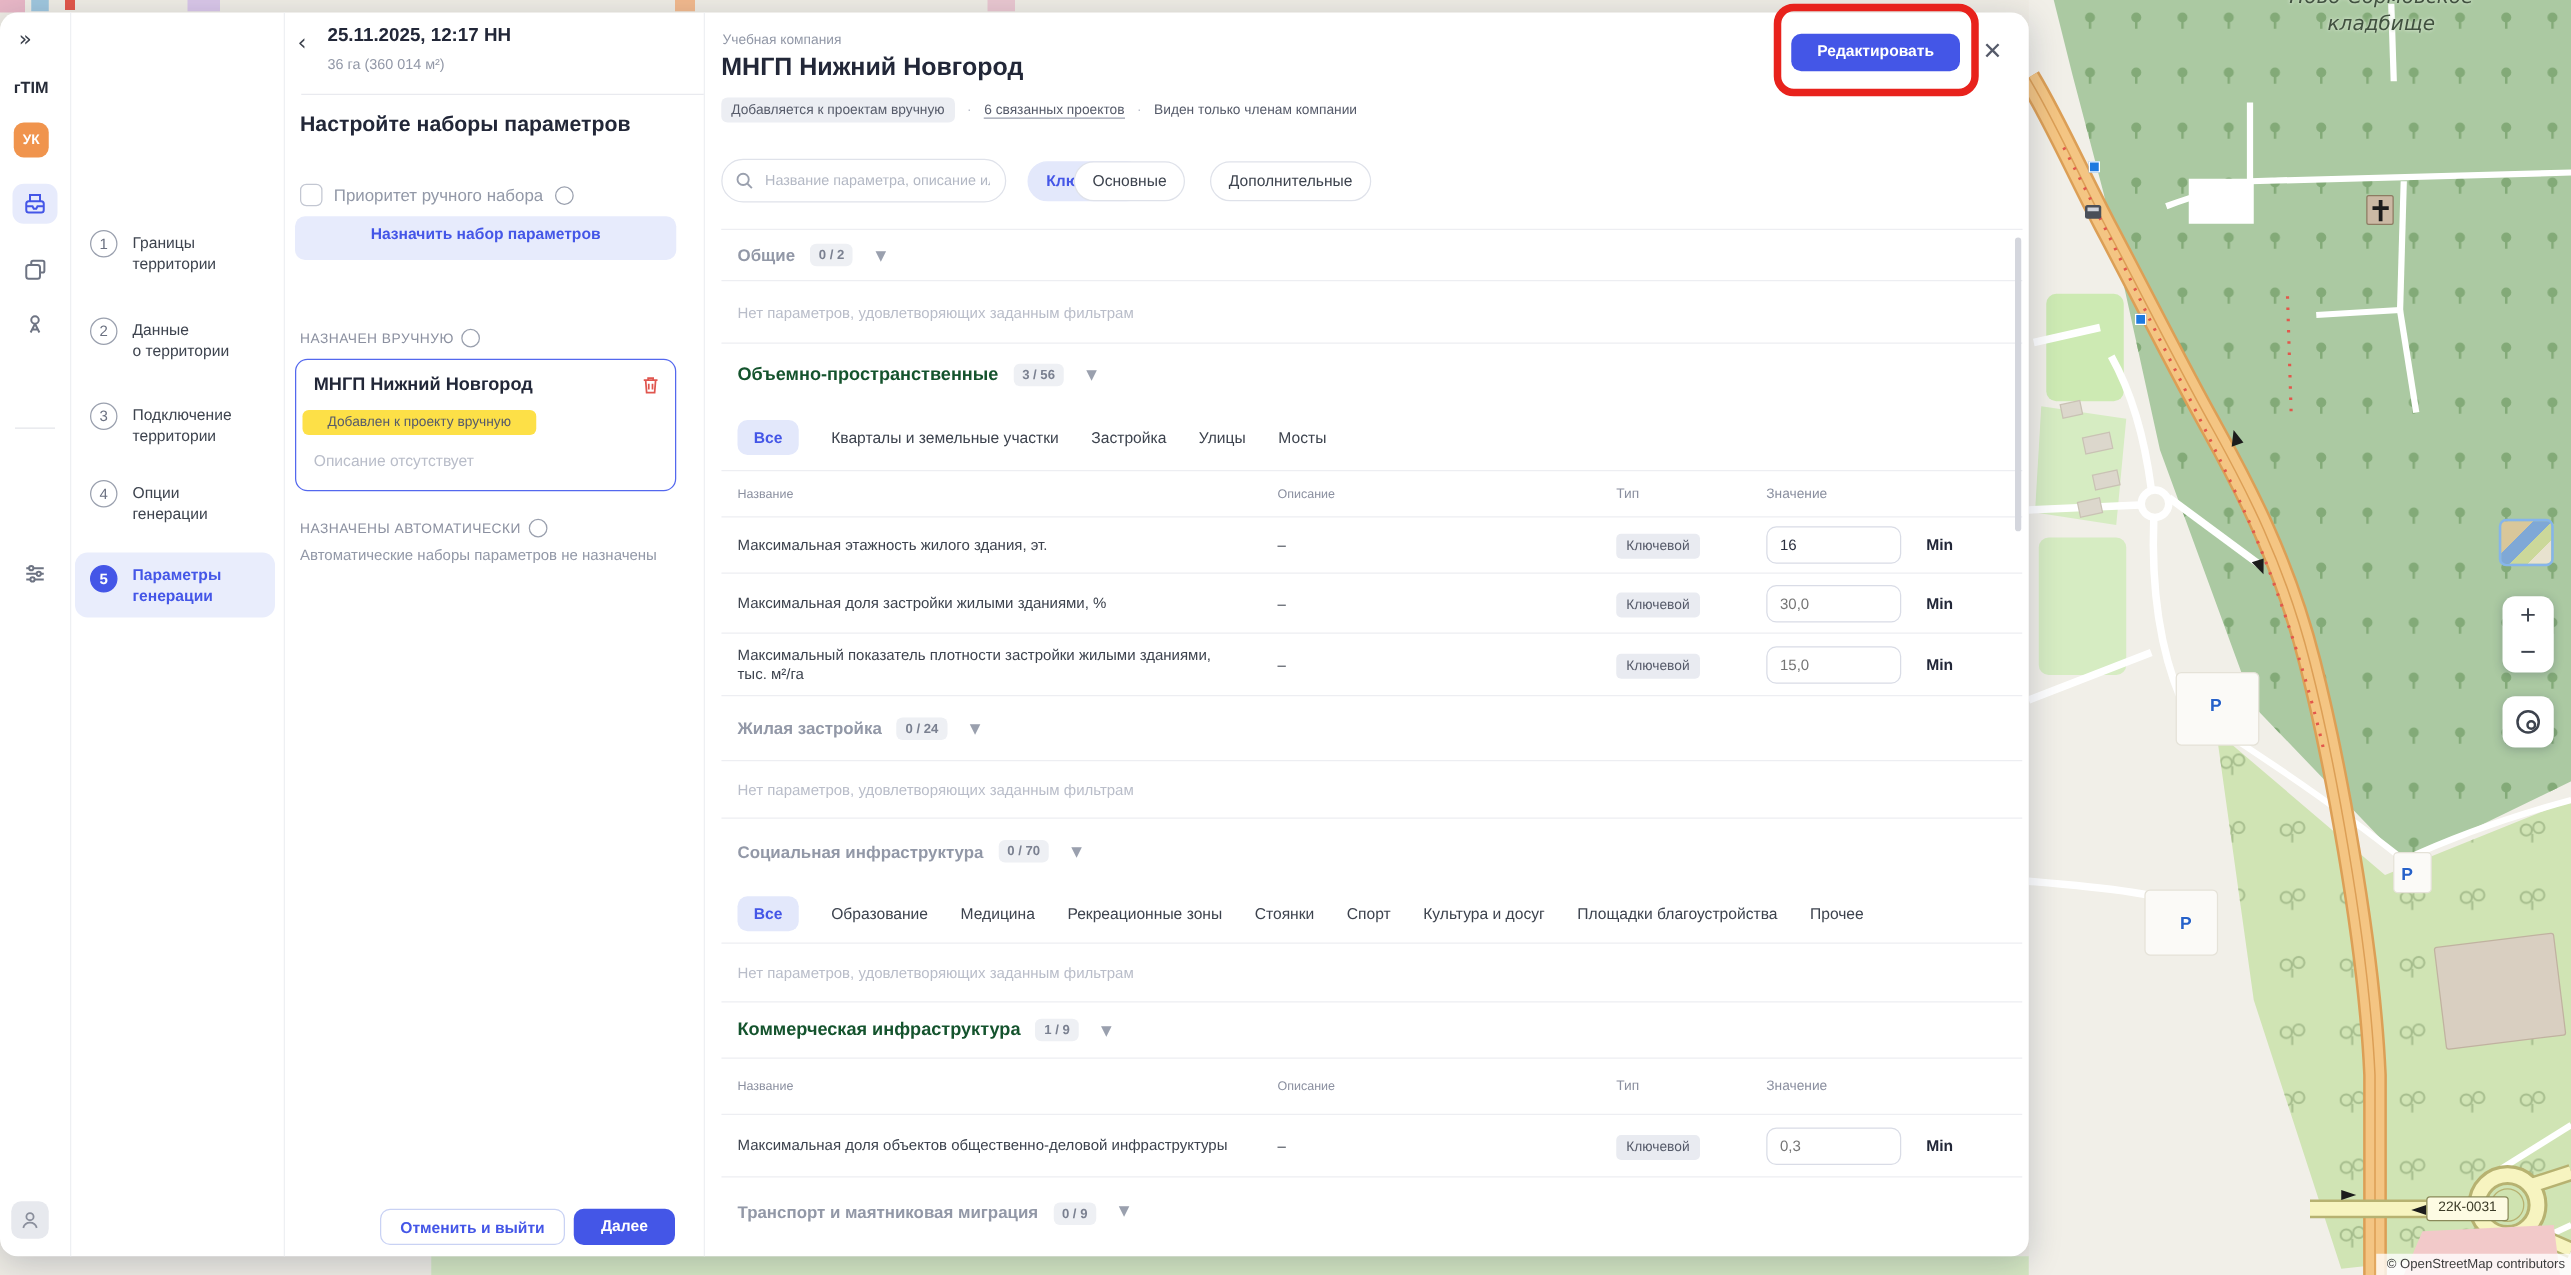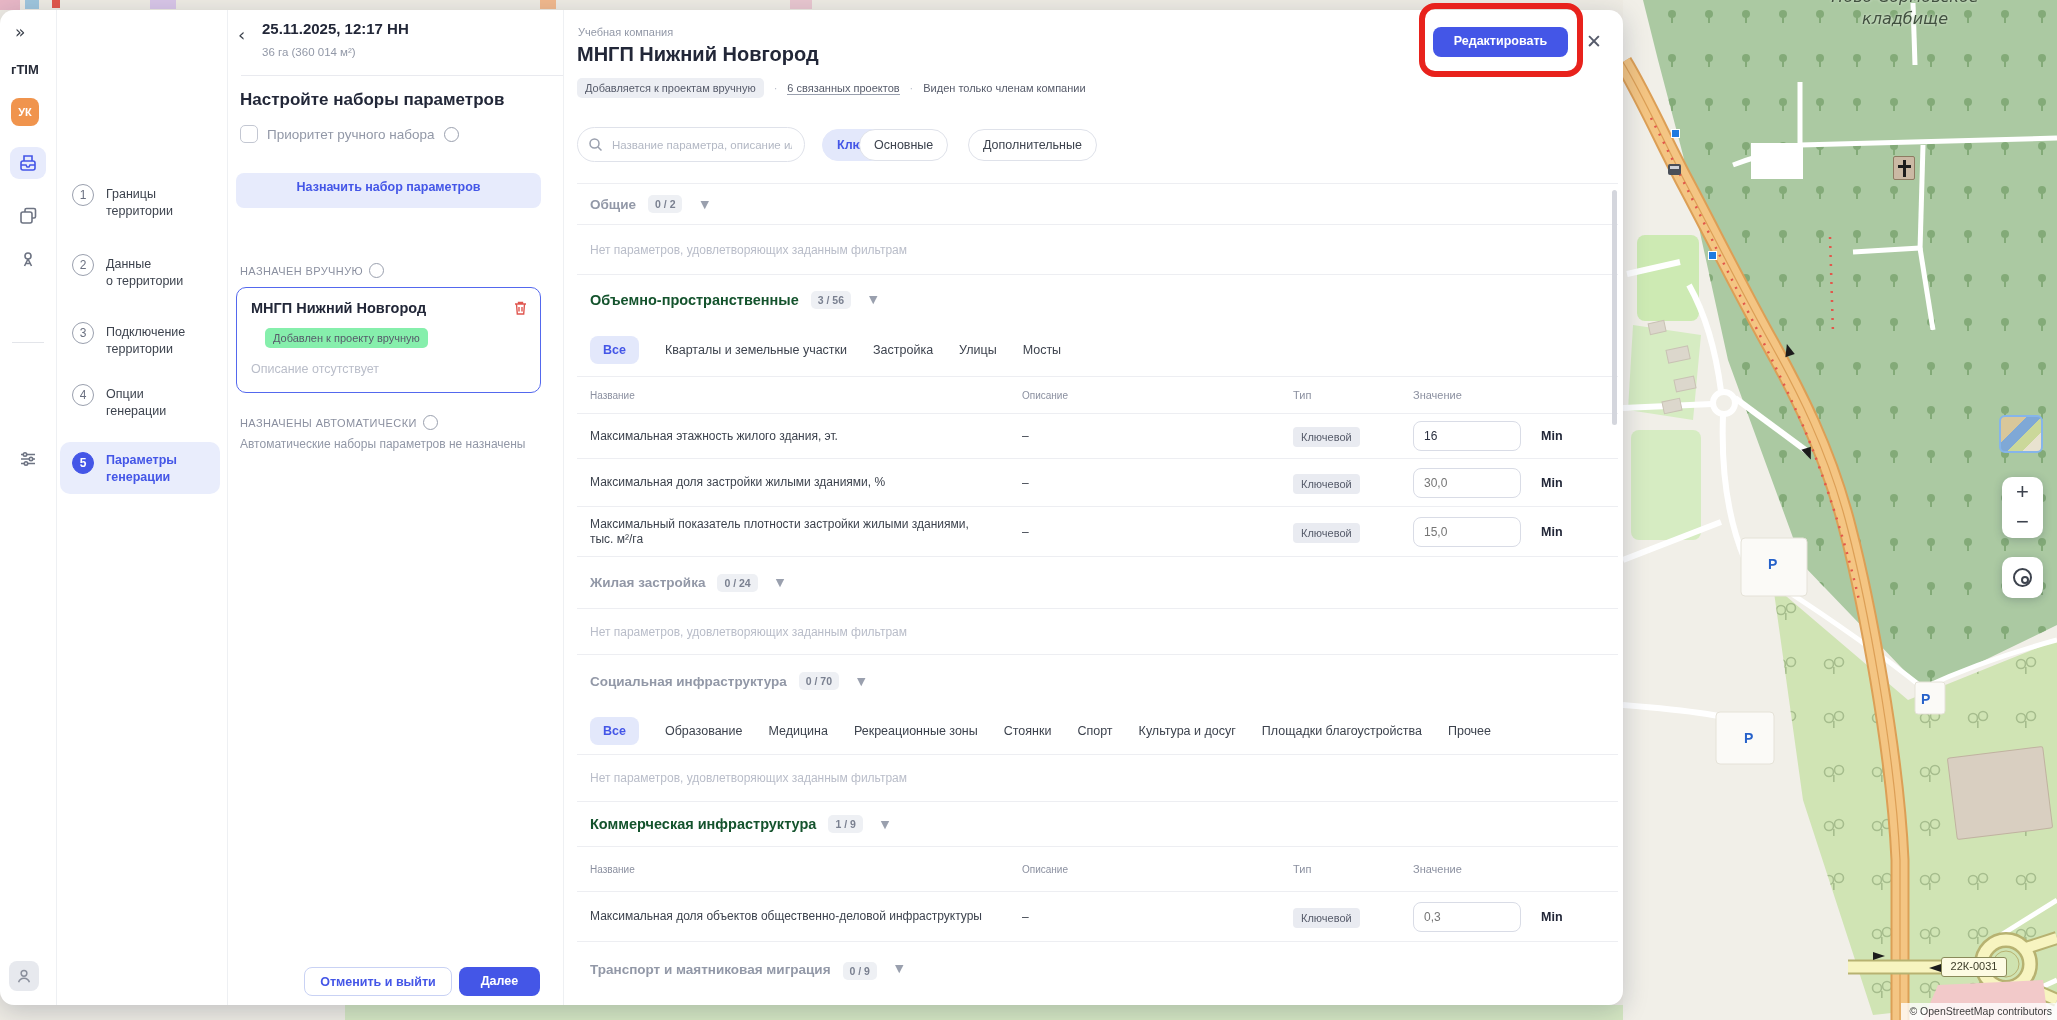--- a/index.html
+++ b/index.html
@@ -64,34 +64,34 @@
   .step.active{background:#e9edfc;border-radius:10px;height:52px;left:60px;width:160px;}
   .step.active .step-circle{left:12px;top:10px;background:#4456e7;border-color:#4456e7;color:#fff;font-weight:bold;}
   .step.active .step-label{left:46px;top:10px;color:#4456e7;font-weight:bold;}
 
   
   .back-ic{position:absolute;left:238px;top:24px;font:18px "DejaVu Sans",sans-serif;color:#3d434e;cursor:pointer;}
   .pdate{position:absolute;left:262px;top:20px;font:bold 15px "Liberation Sans",sans-serif;color:#222738;}
   .parea{position:absolute;left:262px;top:46px;font:11.5px "Liberation Sans",sans-serif;color:#9298a7;}
   .pdiv{position:absolute;left:241px;top:75px;width:322px;height:1px;background:#e9eaef;}
   .pheading{position:absolute;left:240px;top:90px;font:600 17px "Liberation Sans",sans-serif;color:#222738;}
-  .cbrow{position:absolute;left:240px;top:125px;display:flex;align-items:center;gap:9px;cursor:pointer;}
+  .cbrow{position:absolute;left:240px;top:147px;display:flex;align-items:center;gap:9px;cursor:pointer;}
   .cb{width:18px;height:18px;border:1.5px solid #c3c7d2;border-radius:5px;background:#fff;}
   .cbtext{font:13.5px "Liberation Sans",sans-serif;color:#9298a7;}
   .info{display:inline-block;width:15px;height:15px;border:1.2px solid #9aa0ae;border-radius:50%;
      font:italic bold 10px/14px "Liberation Serif",serif;color:#9aa0ae;text-align:center;}
   .pbtn{position:absolute;left:236px;width:305px;height:35px;border-radius:8px;text-align:center;
      font:bold 12.5px/29px "Liberation Sans",sans-serif;color:#4456e7;cursor:pointer;}
   .pbtn.fill{background:#e7ebfc;top:173px;}
   .pbtn.line{background:#fff;border:1px solid #b9c4f2;top:211px;}
   .plabel{position:absolute;left:240px;font:11px "Liberation Sans",sans-serif;color:#8b90a0;letter-spacing:.4px;
      display:flex;gap:6px;align-items:center;}
   .mcard{position:absolute;left:236px;top:287px;width:305px;height:106px;border:1.6px solid #5468ee;border-radius:10px;background:#fff;}
   .mcard-title{position:absolute;left:14px;top:12px;font:600 14.5px "Liberation Sans",sans-serif;color:#222738;}
-  .mcard-badge{position:absolute;left:28px;top:40px;background:#86efac;border-radius:5px;padding:4px 8px;
+  .mcard-badge{position:absolute;left:5px;top:40px;background:#fde047;border-radius:5px;padding:4px 20px;
      font:11px "Liberation Sans",sans-serif;color:#565b6a;}
   .mcard-desc{position:absolute;left:14px;top:74px;font:12.5px "Liberation Sans",sans-serif;color:#b9bdc9;}
   .trash{position:absolute;right:12px;top:12px;cursor:pointer;}
   .auto-empty{position:absolute;left:240px;top:437px;font:12px "Liberation Sans",sans-serif;color:#9298a7;}
   .foot-btn{position:absolute;height:29px;border-radius:8px;font:bold 12.5px/28px "Liberation Sans",sans-serif;
      text-align:center;cursor:pointer;}
   .foot-cancel{left:304px;top:967px;width:148px;color:#4456e7;background:#fff;border:1px solid #c9d2f4;}
   .foot-next{left:459px;top:967px;width:81px;color:#fff;background:#4456e7;}
 
   

